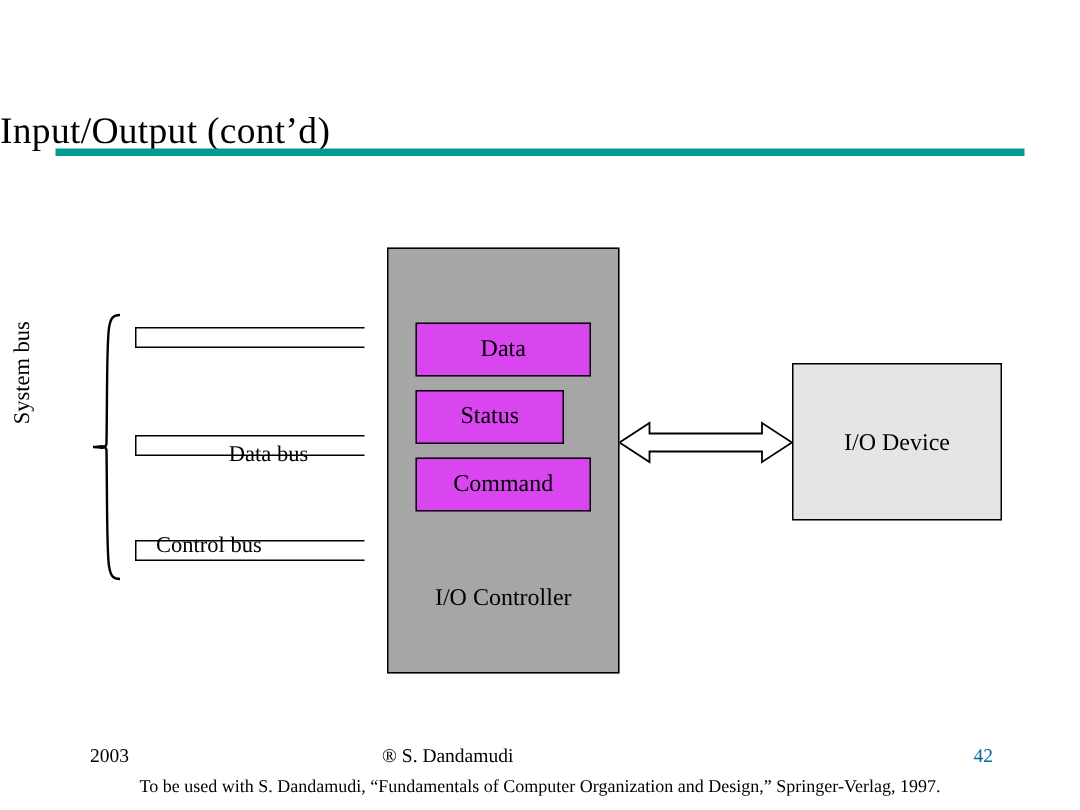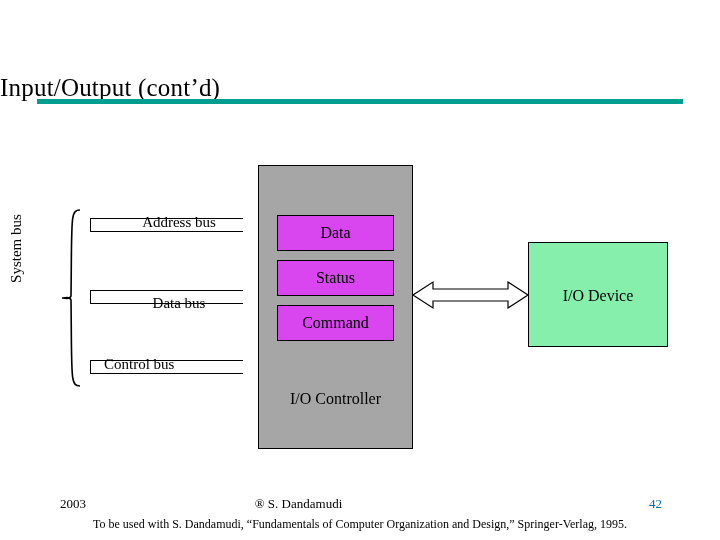--- a/index.html
+++ b/index.html
@@ -75,31 +75,31 @@
     background: #d946ef;
     border: 1px solid #000000;
     box-sizing: border-box;
     text-align: center;
     font-family: "Liberation Serif", serif;
     font-size: 16px;
     color: #000000;
     line-height: 34px;
   }
   .reg-data    { left: 277px; top: 65px;  width: 117px; height: 36px; }
-  .reg-status  { left: 277px; top: 110px; width: 117px; height: 36px; }
+  .reg-status  { left: 277px; top: 110px; width: 99px; height: 36px; }
   .reg-command { left: 277px; top: 155px; width: 117px; height: 36px; }
 
   
   .io-device {
     position: absolute;
     left: 528px;
     top: 92px;
     width: 140px;
     height: 105px;
-    background: #86efac;
+    background: #e5e5e5;
     border: 1px solid #000000;
     box-sizing: border-box;
     line-height: 105px;
     text-align: center;
     font-family: "Liberation Serif", serif;
     font-size: 16px;
     color: #000000;
   }
 
   
@@ -231,21 +231,20 @@
   <svg class="sysbus-brace" viewBox="0 0 22 180" preserveAspectRatio="none">
     <path d="M20 2 C10 2 12 10 11 88 C10 92 6 90 2 90 C6 90 10 88 11 92 C12 170 10 178 20 178" fill="none" stroke="#000000" stroke-width="1.6"></path>
   </svg>
   <div class="sysbus-label">System bus</div>
 
   <div class="bus-arrow bus-addr">
     <div class="shaft" style="width:154px;"></div>
     <div class="head-outline" style="left:153px;"></div>
     <div class="head" style="left:153px; border-left-width:13px;"></div>
   </div>
-  <div class="bus-label lbl-addr">Address bus</div>
 
   <div class="bus-arrow bus-data">
     <div class="shaft" style="width:154px;"></div>
     <div class="head-outline" style="left:153px;"></div>
     <div class="head" style="left:153px; border-left-width:13px;"></div>
   </div>
   <div class="bus-label lbl-data">Data bus</div>
 
   <div class="bus-arrow bus-ctrl">
     <div class="shaft" style="width:154px;"></div>
@@ -263,13 +262,13 @@
   <svg class="double-arrow" viewBox="0 0 115 30" preserveAspectRatio="none">
     <polygon points="0,15 20,2 20,9 95,9 95,2 115,15 95,28 95,21 20,21 20,28" fill="#ffffff" stroke="#000000" stroke-width="1.2"></polygon>
   </svg>
 
   <div class="io-device">I/O Device</div>
 </div>
 
 <div class="footer-year">2003</div>
 <div class="footer-center">® S. Dandamudi</div>
 <div class="footer-page">42</div>
-<div class="footer-note">To be used with S. Dandamudi, “Fundamentals of Computer Organization and Design,” Springer-Verlag, 1995.</div>
+<div class="footer-note">To be used with S. Dandamudi, “Fundamentals of Computer Organization and Design,” Springer-Verlag, 1997.</div>
 
 </body></html>

